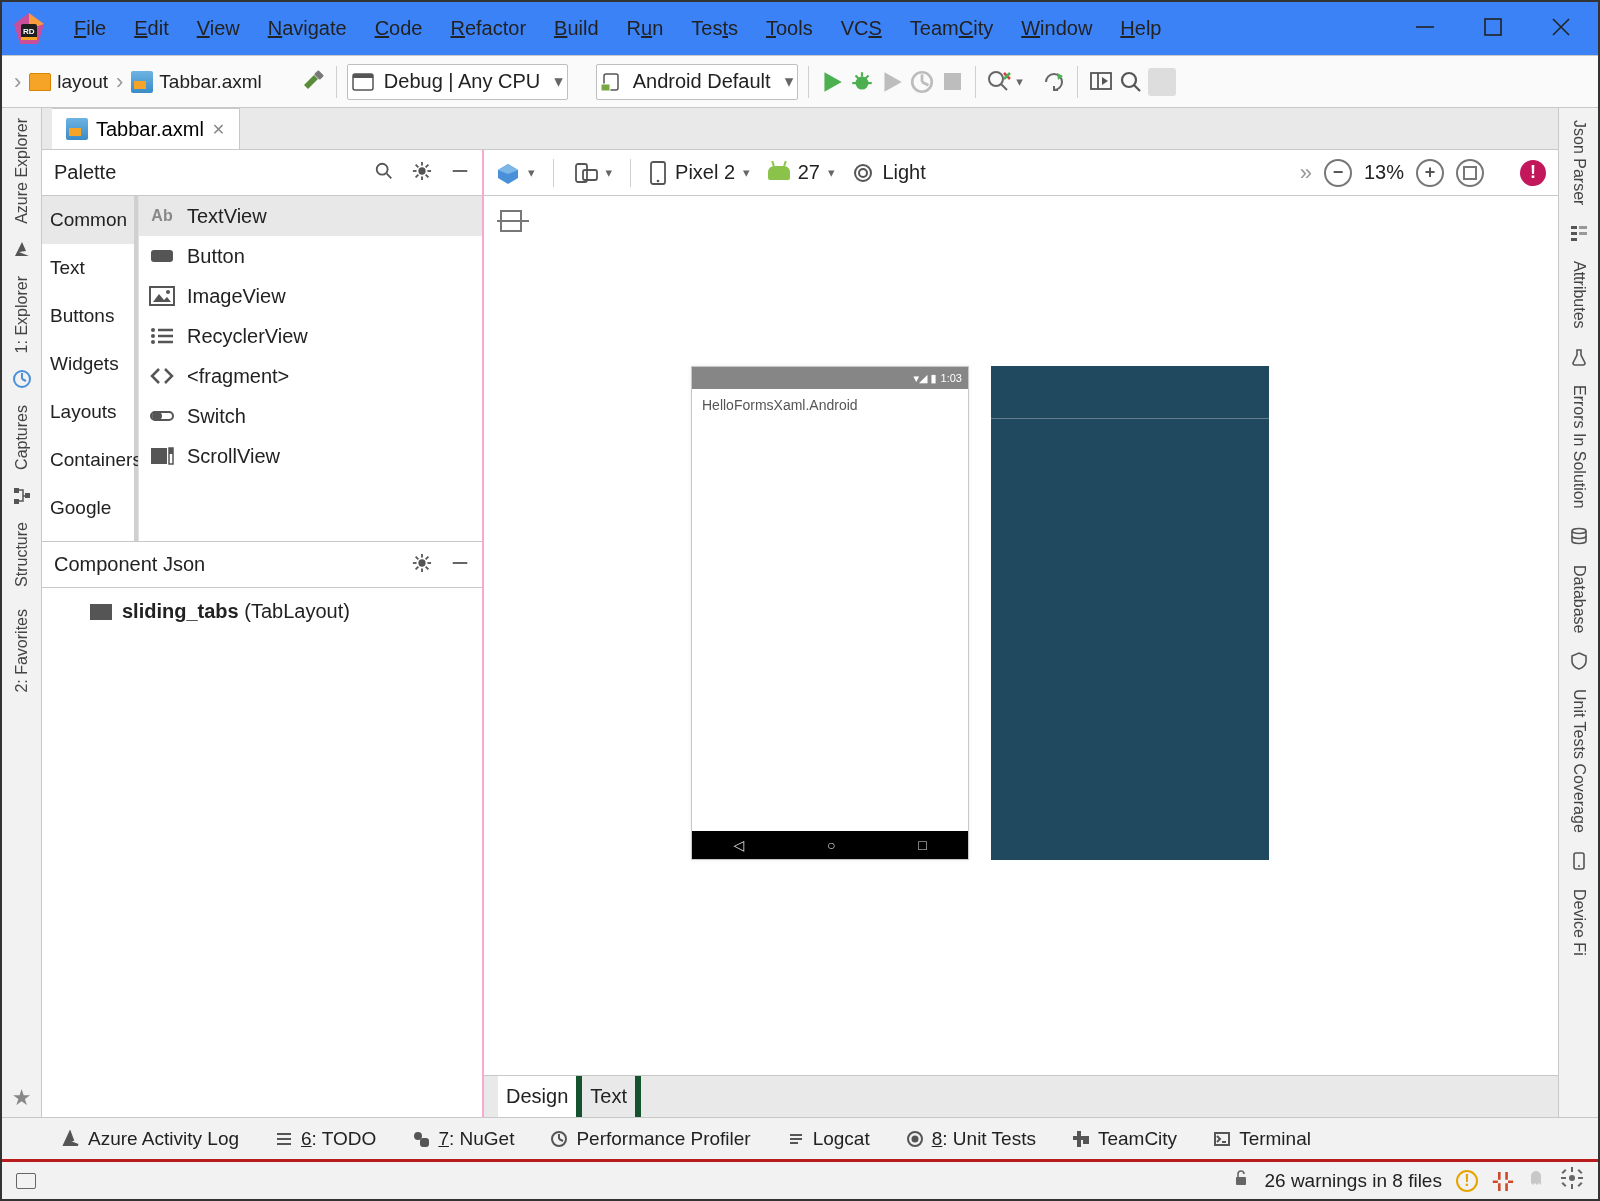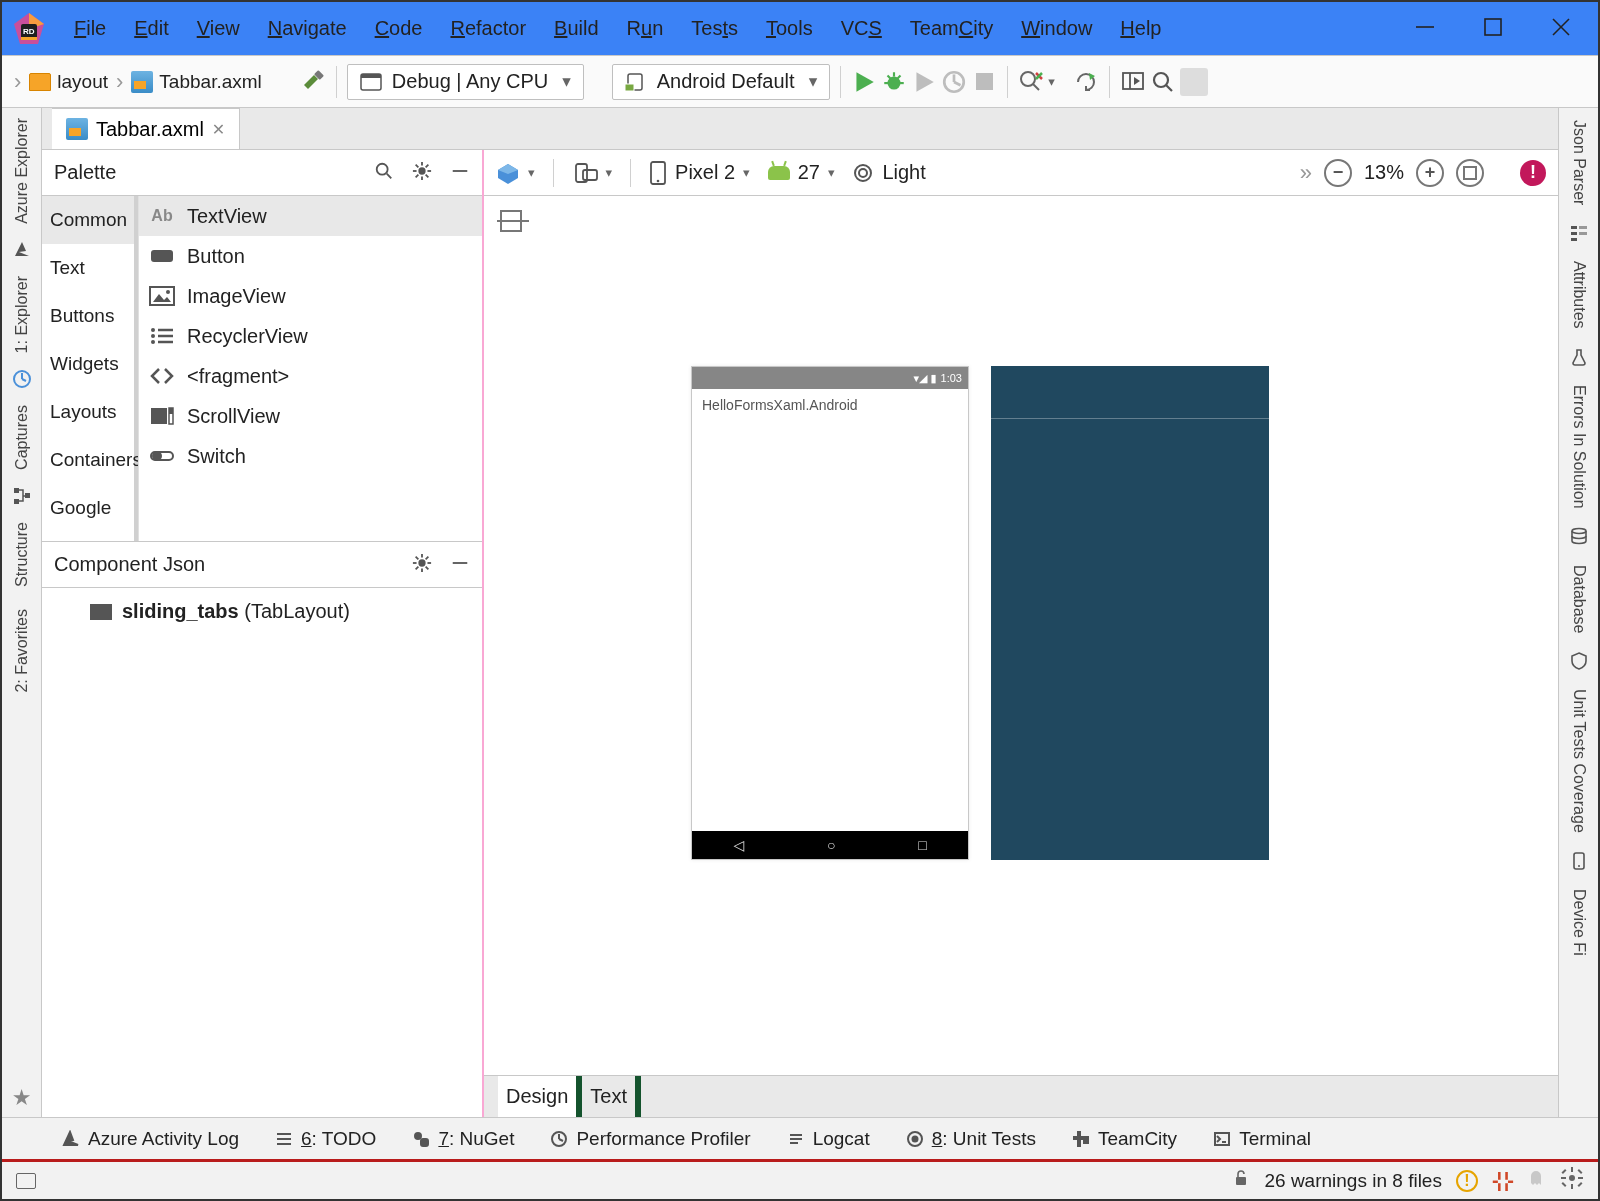--- a/index.html
+++ b/index.html
@@ -17,21 +17,21 @@
 
 
 .toolbar { display: flex; align-items: center; height: 52px; background: #fafafa; border-bottom: 1px solid #c8c8c8; padding: 0 6px; gap: 4px; }
 .crumb { display: flex; align-items: center; gap: 6px; font-size: 19px; color: #222; padding: 0 4px; }
 .crumb .chev { color: #999; font-size: 22px; padding: 0 2px; }
 .folder-ic { width: 22px; height: 18px; background: #f6a428; border-radius: 2px 2px 0 0; position: relative; border: 1px solid #d88400; }
 .xml-ic { width: 22px; height: 22px; position: relative; }
 .xml-ic::before { content:""; position:absolute; inset:0; background: linear-gradient(#6db3e2,#3a8cc7); border-radius:2px; }
 .xml-ic::after { content:""; position:absolute; left:3px; top:10px; width:12px; height:8px; background:#f6a428; }
 .tb-sep { width: 1px; height: 32px; background: #d0d0d0; margin: 0 6px; }
-.combo { display: flex; align-items: center; gap: 10px; height: 36px; border: 1px solid #bfbfbf; background: #fff; border-radius: 2px; padding: 0 12px; font-size: 20px; color: #222; }
+.combo { display: flex; align-items: center; gap: 10px; height: 36px; border: 1px solid #bfbfbf; background: #fff; border-radius: 2px; padding: 0 4px; font-size: 20px; color: #222; }
 .combo .chev { color: #666; font-size: 17px; margin-left: 4px; }
 .tb-icon { width: 26px; height: 26px; display:flex; align-items:center; justify-content:center; }
 .run-green svg { fill: #4caf50; }
 .bug-green svg { fill: #4caf50; }
 .dim svg { fill: #bdbdbd; }
 .stop-dim { width: 17px; height: 17px; background: #bdbdbd; }
 .avatar { width: 28px; height: 28px; background: #ddd; border-radius: 3px; }
 
 
 .main { flex: 1; display: flex; min-height: 0; }
@@ -387,35 +387,35 @@
                   <svg viewBox="0 0 26 20">
                     <polyline points="10,3 3,10 10,17" fill="none" stroke="#555" stroke-width="2.5"></polyline>
                     <polyline points="16,3 23,10 16,17" fill="none" stroke="#555" stroke-width="2.5"></polyline>
                   </svg>
                 </span>
                 <span>&lt;fragment&gt;</span>
               </div>
             <div class="pit">
                 <span class="pit-ic">
                   <svg viewBox="0 0 26 20">
+                    <rect x="2" y="6" width="22" height="8" rx="4" fill="none" stroke="#555" stroke-width="2"></rect>
+                    <circle cx="8" cy="10" r="5" fill="#555"></circle>
+                  </svg>
+                </span>
+                <span>Switch</span>
+              </div>
+            <div class="pit">
+                <span class="pit-ic">
+                  <svg viewBox="0 0 26 20">
                     <rect x="2" y="2" width="16" height="16" fill="#555"></rect>
                     <rect x="20" y="2" width="4" height="16" fill="none" stroke="#555" stroke-width="1.5"></rect>
                     <rect x="20" y="2" width="4" height="6" fill="#555"></rect>
                   </svg>
                 </span>
                 <span>ScrollView</span>
-              </div>
-            <div class="pit">
-                <span class="pit-ic">
-                  <svg viewBox="0 0 26 20">
-                    <rect x="2" y="6" width="22" height="8" rx="4" fill="none" stroke="#555" stroke-width="2"></rect>
-                    <circle cx="8" cy="10" r="5" fill="#555"></circle>
-                  </svg>
-                </span>
-                <span>Switch</span>
               </div>
           </div>
         </div>
 
         <div class="panel-head">
           <span class="title">Component Json</span>
           <div class="icons">
             <span class="ct-icon"><svg viewBox="0 0 22 22">
                   <circle cx="11" cy="11" r="3" fill="#555"></circle>
                   <g stroke="#555" stroke-width="2">

